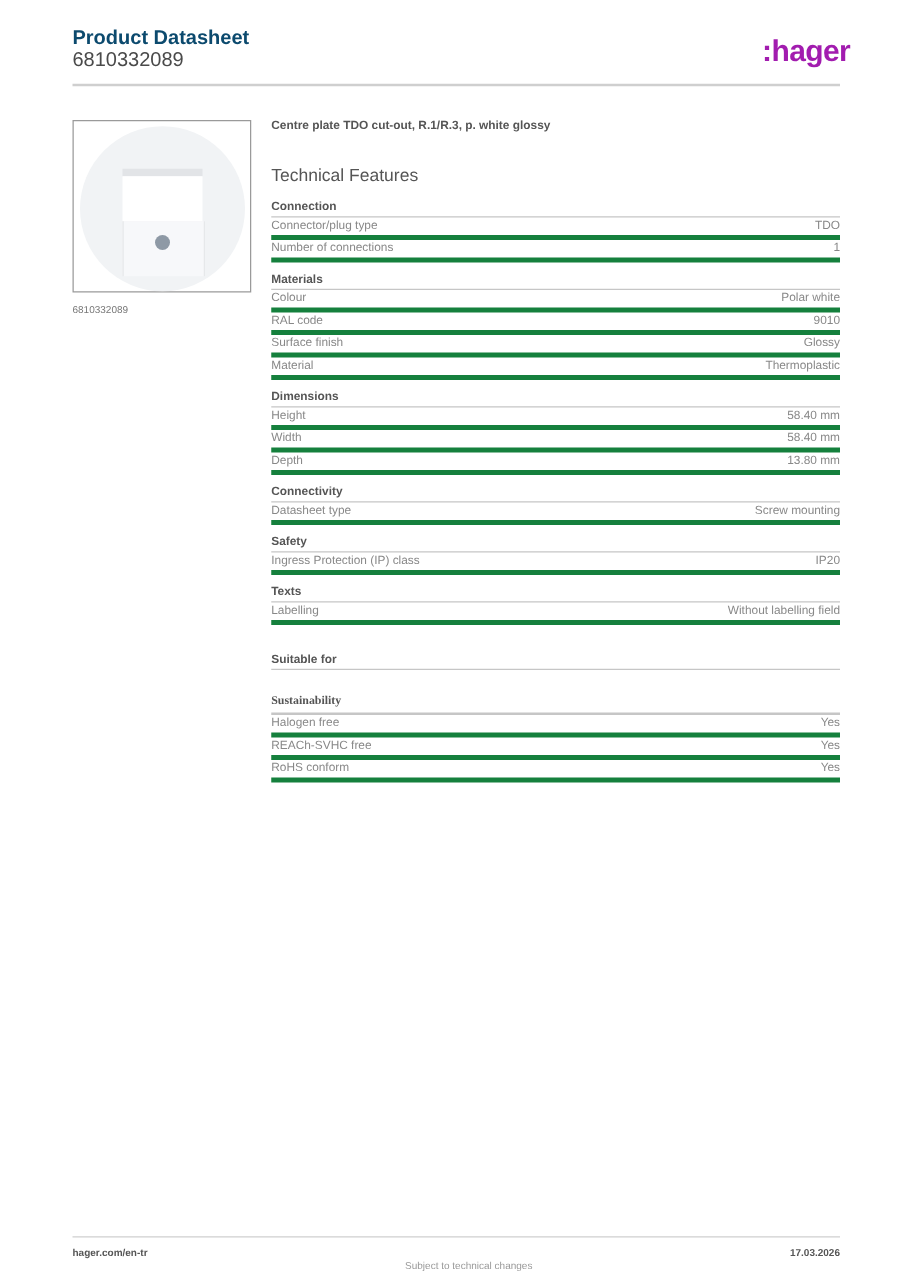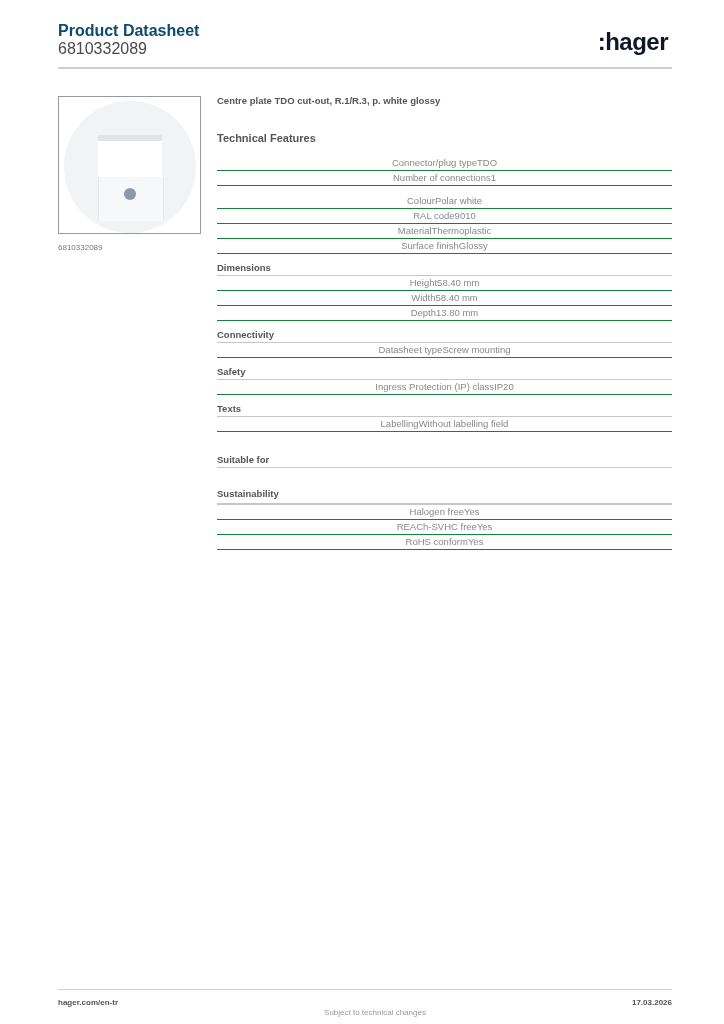--- a/index.html
+++ b/index.html
@@ -1,35 +1,35 @@
 <!DOCTYPE html>
 <html><head>
 <meta charset="utf-8">
 <style>
   html, body { margin: 0; padding: 0; background: #ffffff; }
   body { width: 724px; height: 1024px; position: relative; font-family: "Liberation Sans", sans-serif; color: #555; overflow: hidden; }
   .header { position: absolute; left: 58px; top: 22px; right: 52px; }
   .title { font-size: 16px; font-weight: bold; color: #0c4a6e; line-height: 18px; }
   .subtitle { font-size: 16px; color: #4a4a4a; line-height: 18px; }
   .header-rule { position: absolute; left: 58px; right: 52px; top: 67px; height: 2px; background: #cfcfcf; }
-  .logo { position: absolute; right: 56px; top: 28px; font-size: 24px; font-weight: bold; color: #0f172a; letter-spacing: -0.5px; }
+  .logo { position: absolute; right: 44px; top: 28px; font-size: 24px; font-weight: bold; color: #a21caf; letter-spacing: -0.5px; }
   .logo .colon { font-size: 24px; }
   .product-img { position: absolute; left: 58px; top: 96px; width: 143px; height: 138px; border: 1px solid #9a9a9a; box-sizing: border-box; background: #fff; }
   .plate { position: absolute; left: 5px; top: 4px; width: 132px; height: 132px; border-radius: 50%; background: #f1f3f5; }
   .plate .cut-top { position: absolute; left: 34px; top: 34px; width: 64px; height: 6px; background: #e2e4e7; }
   .plate .cut { position: absolute; left: 34px; top: 40px; width: 64px; height: 36px; background: #ffffff; }
   .plate .lower { position: absolute; left: 34px; top: 76px; width: 64px; height: 44px; background: #f7f8fa; border-left: 1px solid #e6e8ea; border-right: 1px solid #e6e8ea; }
   .plate .dot { position: absolute; left: 60px; top: 87px; width: 12px; height: 12px; border-radius: 50%; background: #8e99a5; }
   .img-caption { position: absolute; left: 58px; top: 243px; font-size: 8px; color: #777; }
   .main { position: absolute; left: 217px; top: 95px; width: 455px; }
   .product-name { font-size: 9.5px; font-weight: bold; color: #555; margin-bottom: 26px; }
-  .tech-title { font-size: 11px; font-weight: bold; color: #555; margin-bottom: 12px; }
+  .tech-title { font-size: 14px; font-weight: normal; color: #555; margin-bottom: 12px; }
   .section { margin-bottom: 8px; }
   .section-title { font-size: 9.5px; font-weight: bold; color: #555; padding-bottom: 2px; border-bottom: 1px solid #c6c6c6; }
-  .row { display: flex; justify-content: center; font-size: 9.5px; color: #888; height: 14px; line-height: 14px; border-bottom: 1px solid #15803d; }
+  .row { display: flex; justify-content: space-between; font-size: 9.5px; color: #888; height: 14px; line-height: 14px; border-bottom: 4px solid #15803d; }
   .row .v { text-align: right; }
   .spacer { height: 14px; }
   .footer-rule { position: absolute; left: 58px; right: 52px; top: 989px; height: 1px; background: #cfcfcf; }
   .footer { position: absolute; left: 58px; right: 52px; top: 998px; font-size: 8px; display: flex; justify-content: space-between; text-align: center; }
   .footer .left { font-weight: bold; color: #555; }
   .footer .center { color: #999; margin-top: 10px; }
   .footer .right { font-weight: bold; color: #555; }
 </style>
 </head>
 <body>
@@ -49,46 +49,48 @@
     <div class="dot"></div>
   </div>
 </div>
 <div class="img-caption">6810332089</div>
 
 <div class="main">
   <div class="product-name">Centre plate TDO cut-out, R.1/R.3, p. white glossy</div>
   <div class="tech-title">Technical Features</div>
 
   <div class="section">
+    <div class="section-title">Connection</div>
     <div class="row">
         <span>Connector/plug type</span>
         <span class="v">TDO</span>
       </div>
     <div class="row">
         <span>Number of connections</span>
         <span class="v">1</span>
       </div>
   </div>
 
   <div class="section">
+    <div class="section-title">Materials</div>
     <div class="row">
         <span>Colour</span>
         <span class="v">Polar white</span>
       </div>
     <div class="row">
         <span>RAL code</span>
         <span class="v">9010</span>
       </div>
     <div class="row">
+        <span>Surface finish</span>
+        <span class="v">Glossy</span>
+      </div>
+    <div class="row">
         <span>Material</span>
         <span class="v">Thermoplastic</span>
-      </div>
-    <div class="row">
-        <span>Surface finish</span>
-        <span class="v">Glossy</span>
       </div>
   </div>
 
   <div class="section">
     <div class="section-title">Dimensions</div>
     <div class="row">
         <span>Height</span>
         <span class="v">58.40 mm</span>
       </div>
     <div class="row">
@@ -125,21 +127,21 @@
       </div>
   </div>
 
   <div class="spacer"></div>
 
   <div class="section">
     <div class="section-title">Suitable for</div>
   </div>
 
   <div class="section">
-    <div class="section-title" style="margin-top:20px;padding-bottom:4px;border-bottom:2px solid #c6c6c6;">Sustainability</div>
+    <div class="section-title" style="margin-top:20px;padding-bottom:4px;border-bottom:2px solid #c6c6c6;font-family:Liberation Serif, serif;">Sustainability</div>
     <div class="row">
         <span>Halogen free</span>
         <span class="v">Yes</span>
       </div>
     <div class="row">
         <span>REACh-SVHC free</span>
         <span class="v">Yes</span>
       </div>
     <div class="row">
         <span>RoHS conform</span>

